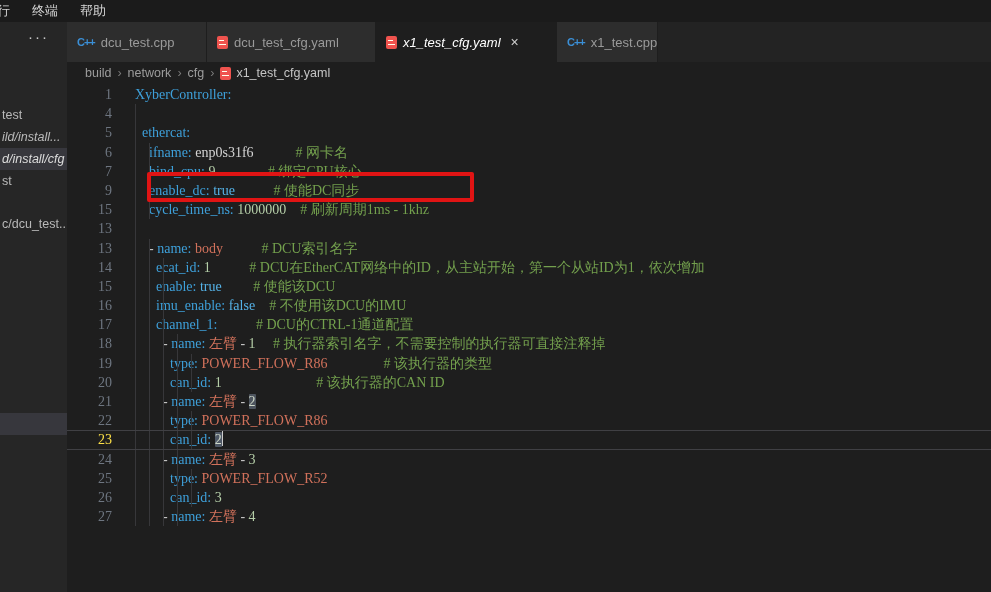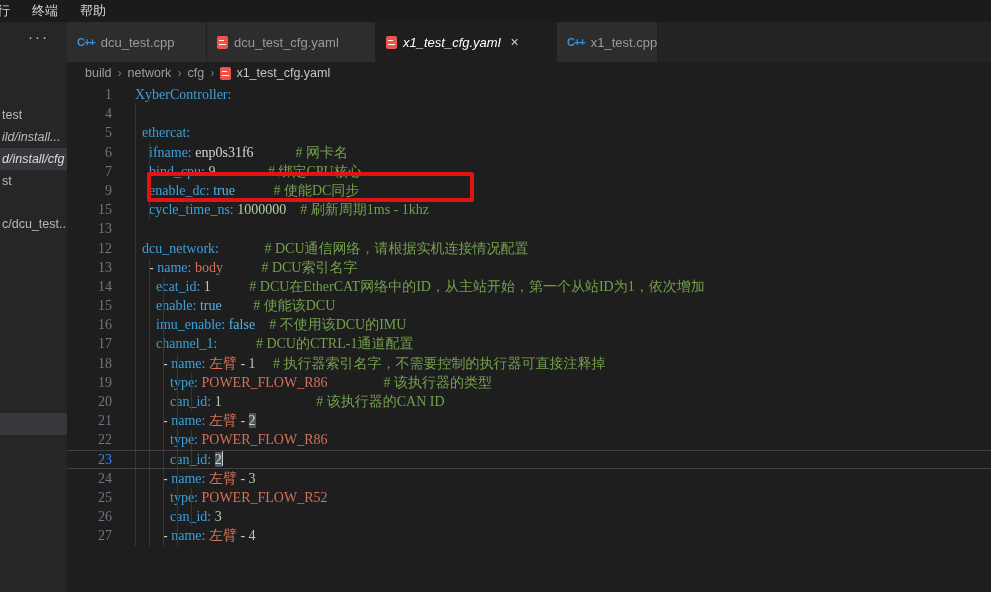--- a/index.html
+++ b/index.html
@@ -36,21 +36,21 @@
   .bc-sep{margin:0 6px;color:#7c7c7c;}
   .bc-file{color:#c5c5c5;}
   .breadcrumb .icon-yaml{margin:0 5px 0 0;}
   
   .code{position:absolute;left:0;top:62px;width:924px;height:508px;padding-top:1px;
         font-family:Liberation Serif, serif;font-size:14px;overflow:hidden;}
   .line{position:relative;height:19.2px;line-height:19.2px;white-space:pre;box-sizing:border-box;}
   .line.cur{border-top:1px solid #404044;border-bottom:1px solid #404044;line-height:17.2px;}
   .ln{display:inline-block;width:60px;padding-right:15px;box-sizing:border-box;text-align:right;
       color:#6e7681;user-select:none;}
-  .cur .ln{color:#3b82f6;}
+  .cur .ln{color:#fde047;}
   .lcode{padding-left:8px;}
   .ig{position:absolute;top:0;bottom:0;width:1px;background:#37373a;}
   .tok-key{color:#3ea0da;} .tok-str{color:#d1715b;} .tok-plain{color:#d4d4d4;}
   .tok-num{color:#b5cea8;} .tok-bool{color:#55b3e8;} .tok-com{color:#73a04d;}
   .tok-dash{color:#c8c8c8;} .tok-ws{color:#d4d4d4;}
   .tok-hl{color:#cfd8c8;background:#4d545e;border-radius:1px;}
   .tok-hl2{color:#cfd8c8;background:#4f5866;border-radius:1px;}
   .cursor{display:inline-block;width:1.5px;height:15px;background:#cccccc;vertical-align:-2px;}
   
   .red-box{position:absolute;left:147px;top:172px;width:327px;height:30px;box-sizing:border-box;
@@ -109,21 +109,20 @@
       </div>
     <div class="code">
         <div class="line"><span class="ln">1</span><span class="lcode"><span class="tok-key">XyberController:</span></span></div>
         <div class="line"><span class="ln">4</span><span class="ig" style="left: calc(0ch + 68px);"></span><span class="lcode"></span></div>
         <div class="line"><span class="ln">5</span><span class="ig" style="left: calc(0ch + 68px);"></span><span class="lcode"><span class="tok-ws">  </span><span class="tok-key">ethercat:</span></span></div>
         <div class="line"><span class="ln">6</span><span class="ig" style="left: calc(0ch + 68px);"></span><span class="ig" style="left: calc(2ch + 68px);"></span><span class="lcode"><span class="tok-ws">    </span><span class="tok-key">ifname:</span><span class="tok-plain"> enp0s31f6</span><span class="tok-ws">            </span><span class="tok-com"># 网卡名</span></span></div>
         <div class="line"><span class="ln">7</span><span class="ig" style="left: calc(0ch + 68px);"></span><span class="ig" style="left: calc(2ch + 68px);"></span><span class="lcode"><span class="tok-ws">    </span><span class="tok-key">bind_cpu:</span><span class="tok-num"> 9</span><span class="tok-ws">               </span><span class="tok-com"># 绑定CPU核心</span></span></div>
         <div class="line"><span class="ln">9</span><span class="ig" style="left: calc(0ch + 68px);"></span><span class="ig" style="left: calc(2ch + 68px);"></span><span class="lcode"><span class="tok-ws">    </span><span class="tok-key">enable_dc:</span><span class="tok-bool"> true</span><span class="tok-ws">           </span><span class="tok-com"># 使能DC同步</span></span></div>
         <div class="line"><span class="ln">15</span><span class="ig" style="left: calc(0ch + 68px);"></span><span class="ig" style="left: calc(2ch + 68px);"></span><span class="lcode"><span class="tok-ws">    </span><span class="tok-key">cycle_time_ns:</span><span class="tok-num"> 1000000</span><span class="tok-ws">    </span><span class="tok-com"># 刷新周期1ms - 1khz</span></span></div>
         <div class="line"><span class="ln">13</span><span class="ig" style="left: calc(0ch + 68px);"></span><span class="lcode"></span></div>
-        <div class="line"><span class="ln">12</span><span class="ig" style="left: calc(0ch + 68px);"></span><span class="lcode"><span class="tok-ws">  </span><span class="tok-key">dcu_network:</span><span class="tok-ws">             </span><span class="tok-com"># DCU通信网络，请根据实机连接情况配置</span></span></div>
         <div class="line"><span class="ln">13</span><span class="ig" style="left: calc(0ch + 68px);"></span><span class="ig" style="left: calc(2ch + 68px);"></span><span class="lcode"><span class="tok-ws">    </span><span class="tok-dash">- </span><span class="tok-key">name:</span><span class="tok-str"> body</span><span class="tok-ws">           </span><span class="tok-com"># DCU索引名字</span></span></div>
         <div class="line"><span class="ln">14</span><span class="ig" style="left: calc(0ch + 68px);"></span><span class="ig" style="left: calc(2ch + 68px);"></span><span class="ig" style="left: calc(4ch + 68px);"></span><span class="lcode"><span class="tok-ws">      </span><span class="tok-key">ecat_id:</span><span class="tok-num"> 1</span><span class="tok-ws">           </span><span class="tok-com"># DCU在EtherCAT网络中的ID，从主站开始，第一个从站ID为1，依次增加</span></span></div>
         <div class="line"><span class="ln">15</span><span class="ig" style="left: calc(0ch + 68px);"></span><span class="ig" style="left: calc(2ch + 68px);"></span><span class="ig" style="left: calc(4ch + 68px);"></span><span class="lcode"><span class="tok-ws">      </span><span class="tok-key">enable:</span><span class="tok-bool"> true</span><span class="tok-ws">         </span><span class="tok-com"># 使能该DCU</span></span></div>
         <div class="line"><span class="ln">16</span><span class="ig" style="left: calc(0ch + 68px);"></span><span class="ig" style="left: calc(2ch + 68px);"></span><span class="ig" style="left: calc(4ch + 68px);"></span><span class="lcode"><span class="tok-ws">      </span><span class="tok-key">imu_enable:</span><span class="tok-bool"> false</span><span class="tok-ws">    </span><span class="tok-com"># 不使用该DCU的IMU</span></span></div>
         <div class="line"><span class="ln">17</span><span class="ig" style="left: calc(0ch + 68px);"></span><span class="ig" style="left: calc(2ch + 68px);"></span><span class="ig" style="left: calc(4ch + 68px);"></span><span class="lcode"><span class="tok-ws">      </span><span class="tok-key">channel_1:</span><span class="tok-ws">           </span><span class="tok-com"># DCU的CTRL-1通道配置</span></span></div>
         <div class="line"><span class="ln">18</span><span class="ig" style="left: calc(0ch + 68px);"></span><span class="ig" style="left: calc(2ch + 68px);"></span><span class="ig" style="left: calc(4ch + 68px);"></span><span class="ig" style="left: calc(6ch + 68px);"></span><span class="lcode"><span class="tok-ws">        </span><span class="tok-dash">- </span><span class="tok-key">name:</span><span class="tok-str"> 左臂</span><span class="tok-dash"> - </span><span class="tok-num">1</span><span class="tok-ws">     </span><span class="tok-com"># 执行器索引名字，不需要控制的执行器可直接注释掉</span></span></div>
         <div class="line"><span class="ln">19</span><span class="ig" style="left: calc(0ch + 68px);"></span><span class="ig" style="left: calc(2ch + 68px);"></span><span class="ig" style="left: calc(4ch + 68px);"></span><span class="ig" style="left: calc(6ch + 68px);"></span><span class="ig" style="left: calc(8ch + 68px);"></span><span class="lcode"><span class="tok-ws">          </span><span class="tok-key">type:</span><span class="tok-str"> POWER_FLOW_R86</span><span class="tok-ws">                </span><span class="tok-com"># 该执行器的类型</span></span></div>
         <div class="line"><span class="ln">20</span><span class="ig" style="left: calc(0ch + 68px);"></span><span class="ig" style="left: calc(2ch + 68px);"></span><span class="ig" style="left: calc(4ch + 68px);"></span><span class="ig" style="left: calc(6ch + 68px);"></span><span class="ig" style="left: calc(8ch + 68px);"></span><span class="lcode"><span class="tok-ws">          </span><span class="tok-key">can_id:</span><span class="tok-num"> 1</span><span class="tok-ws">                           </span><span class="tok-com"># 该执行器的CAN ID</span></span></div>
         <div class="line"><span class="ln">21</span><span class="ig" style="left: calc(0ch + 68px);"></span><span class="ig" style="left: calc(2ch + 68px);"></span><span class="ig" style="left: calc(4ch + 68px);"></span><span class="ig" style="left: calc(6ch + 68px);"></span><span class="lcode"><span class="tok-ws">        </span><span class="tok-dash">- </span><span class="tok-key">name:</span><span class="tok-str"> 左臂</span><span class="tok-dash"> - </span><span class="tok-hl">2</span></span></div>
         <div class="line"><span class="ln">22</span><span class="ig" style="left: calc(0ch + 68px);"></span><span class="ig" style="left: calc(2ch + 68px);"></span><span class="ig" style="left: calc(4ch + 68px);"></span><span class="ig" style="left: calc(6ch + 68px);"></span><span class="ig" style="left: calc(8ch + 68px);"></span><span class="lcode"><span class="tok-ws">          </span><span class="tok-key">type:</span><span class="tok-str"> POWER_FLOW_R86</span></span></div>

